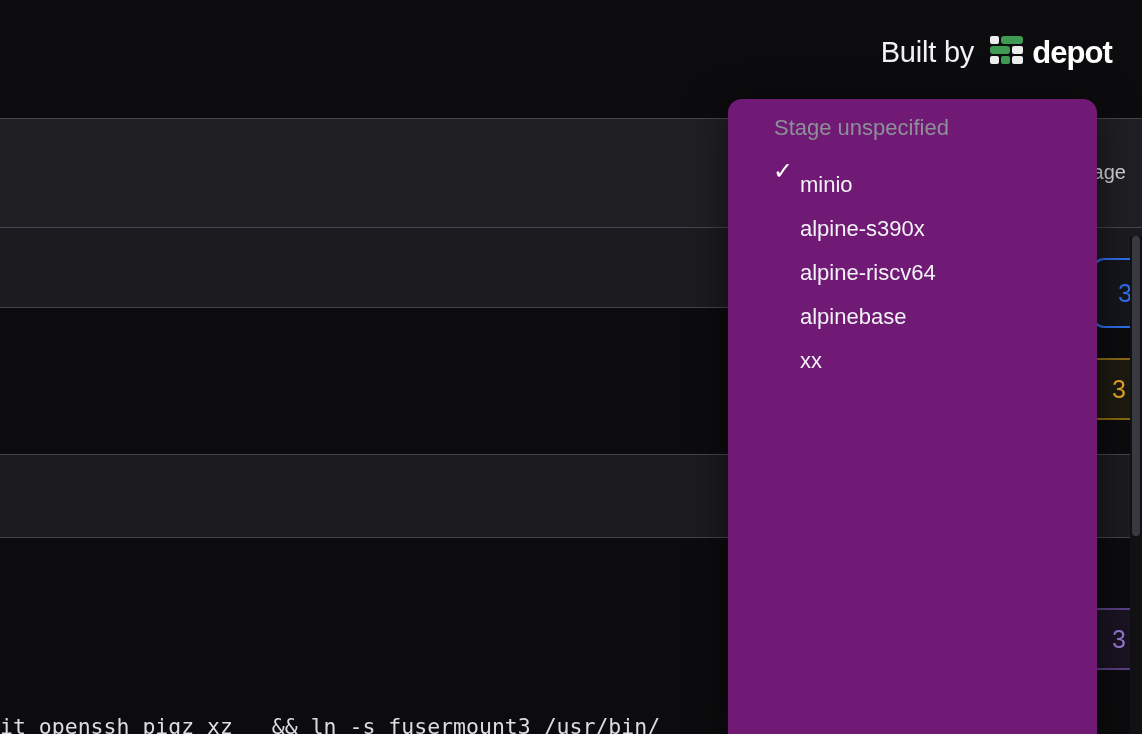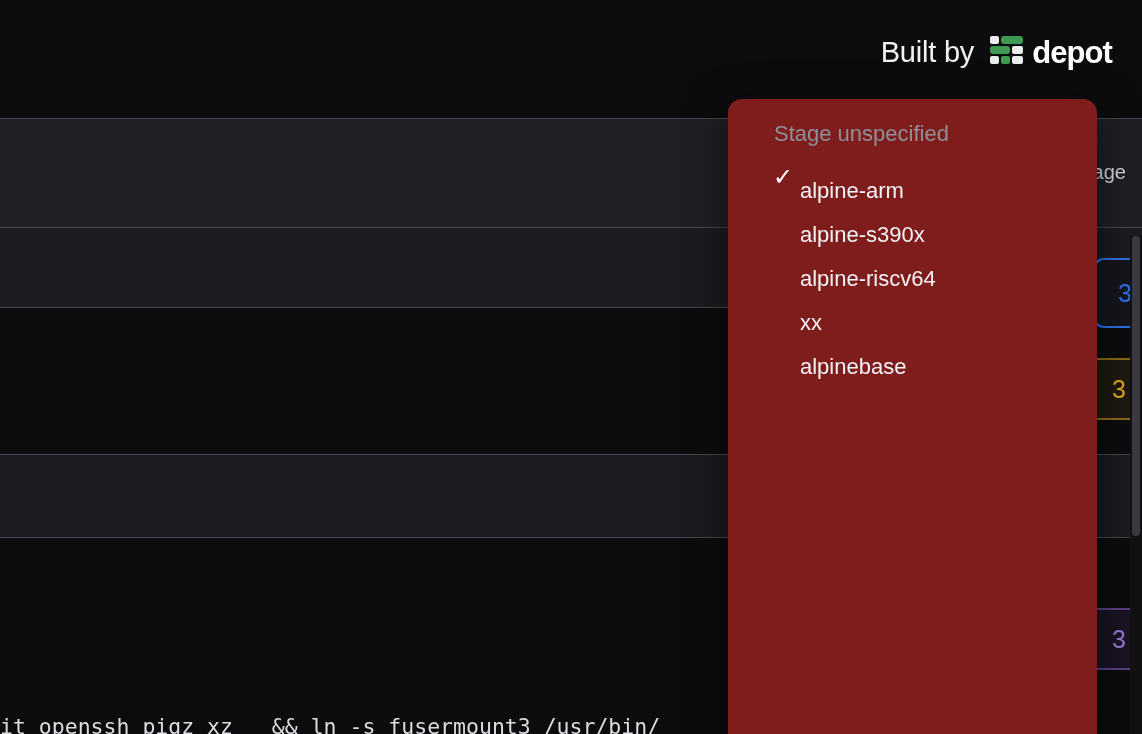--- a/index.html
+++ b/index.html
@@ -176,25 +176,25 @@
     background: #3a3b42;
   }
 
   
   .menu {
     position: absolute;
     left: 728px;
     top: 99px;
     width: 369px;
     height: 635px;
-    background: #7f1d1d;
+    background: #701a75;
     border-radius: 14px 14px 0 0;
     box-shadow: 0 10px 40px rgba(0,0,0,.55);
     overflow: hidden;
-    padding-top: 14px;
+    padding-top: 8px;
     box-sizing: border-box;
   }
   .menu-section-label {
     color: #8e9099;
     font-size: 22px;
     padding: 6px 0 6px 46px;
     line-height: 30px;
     white-space: nowrap;
   }
   .menu-item {
@@ -268,20 +268,20 @@
     </div>
 
     <div class="page-scrollbar">
       <div class="thumb"></div>
     </div>
   </div>
 
   <div class="menu" id="menu-root">
       <div class="menu-section-label">Stage unspecified</div>
       <div class="menu-item selected"><span class="menu-check">✓</span></div>
-      <div class="menu-item"><span>alpine-arm</span></div>
+      <div class="menu-item"><span>minio</span></div>
       <div class="menu-item"><span>alpine-s390x</span></div>
       <div class="menu-item"><span>alpine-riscv64</span></div>
+      <div class="menu-item"><span>alpinebase</span></div>
       <div class="menu-item"><span>xx</span></div>
-      <div class="menu-item"><span>alpinebase</span></div>
     </div>
 
 </div>
 
 </body></html>

